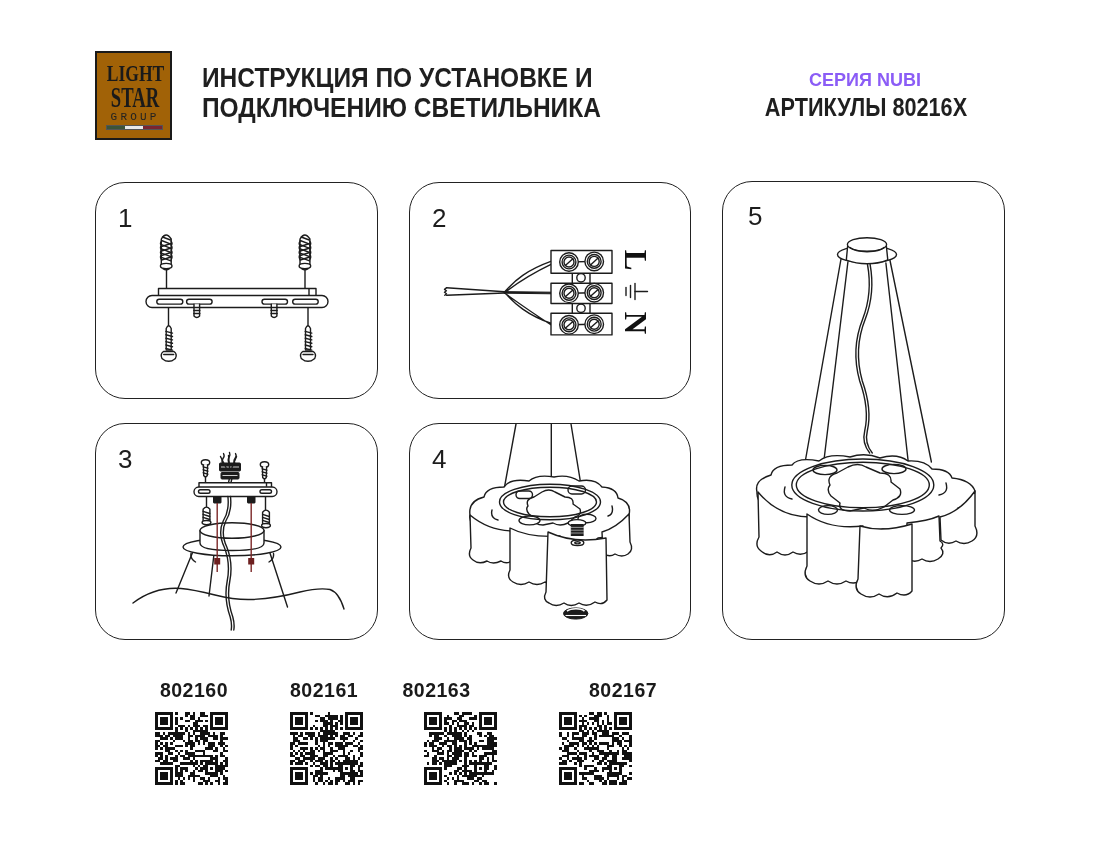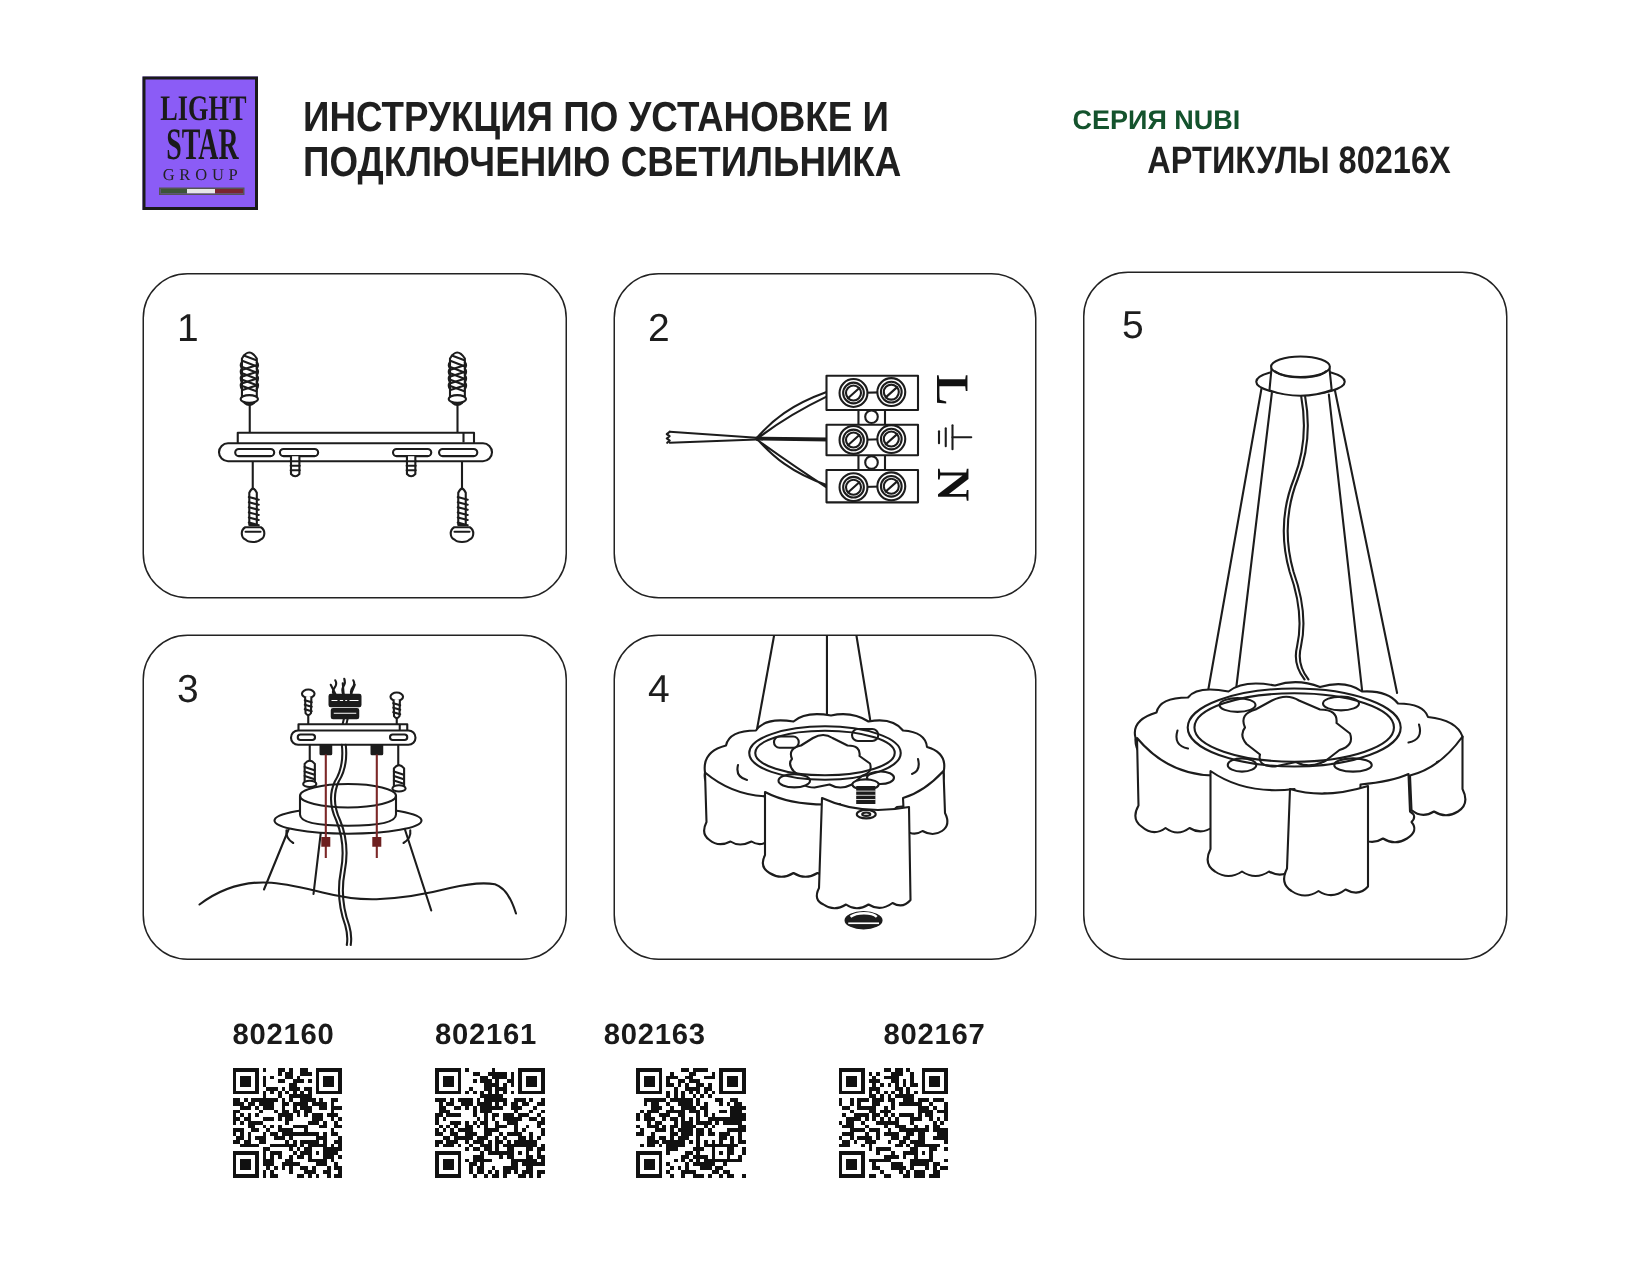--- a/index.html
+++ b/index.html
@@ -9,30 +9,30 @@
 .pnum{position:absolute;font-size:26px;color:#1d1d1d;font-family:"Liberation Sans",sans-serif;}
 .qrlabel{position:absolute;font-weight:bold;font-size:19.5px;color:#1a1a1a;letter-spacing:0.5px;}
 svg{position:absolute;overflow:visible;}
 .st{stroke:#1c1c1c;fill:none;stroke-width:1.4;stroke-linecap:round;stroke-linejoin:round;}
 .stw{stroke:#1c1c1c;fill:#fff;stroke-width:1.4;stroke-linejoin:round;}
 .stk{stroke:#1c1c1c;fill:#1c1c1c;stroke-width:1;}
 </style>
 </head>
 <body>
 
-<div class="abs" style="left:95px;top:51px;width:73px;height:85px;border:2px solid #1a1a1a;background:#8b5cf6;">
+<div class="abs" style="left:95px;top:51px;width:73px;height:85px;border:2px solid #1a1a1a;background:#a16207;">
   <div class="abs" style="left:0;top:8px;width:73px;text-align:center;font-family:'Liberation Serif',serif;font-weight:bold;font-size:24px;line-height:24px;color:#1a1a1a;transform:scaleX(0.73);transform-origin:50% 0;">LIGHT</div>
   <div class="abs" style="left:0;top:29px;width:73px;text-align:center;font-family:'Liberation Serif',serif;font-weight:bold;font-size:30px;line-height:30px;color:#1a1a1a;transform:scaleX(0.62);transform-origin:50% 0;">STAR</div>
-  <div class="abs" style="left:0;top:58px;width:73px;text-align:center;font-family:Liberation Serif, serif;font-size:11px;letter-spacing:3.2px;color:#222;text-indent:3.2px;">GROUP</div>
+  <div class="abs" style="left:0;top:58px;width:73px;text-align:center;font-family:Liberation Mono, monospace;font-size:11px;letter-spacing:3.2px;color:#222;text-indent:3.2px;">GROUP</div>
   <div class="abs" style="left:9px;top:71.5px;width:55px;height:3.5px;background:linear-gradient(to right,#3c5438 0 32%,#e8e8e8 32% 66%,#7a2430 66%);border:0.5px solid #555;"></div>
 </div>
 
 <div class="abs" style="left:202px;top:62.5px;white-space:nowrap;font-weight:bold;font-size:28px;line-height:30.5px;color:#1f1f1f;transform:scaleX(0.875);transform-origin:0 0;">ИНСТРУКЦИЯ ПО УСТАНОВКЕ И<br>ПОДКЛЮЧЕНИЮ СВЕТИЛЬНИКА</div>
 
-<div class="abs" style="left:715px;top:70px;width:300px;font-weight:bold;font-size:18px;color:#14532d;">СЕРИЯ NUBI</div>
+<div class="abs" style="left:715px;top:70px;width:300px;text-align:center;font-weight:bold;font-size:18px;color:#8b5cf6;">СЕРИЯ NUBI</div>
 <div class="abs" style="left:716px;top:93px;width:300px;text-align:center;font-weight:bold;font-size:25.5px;color:#1f1f1f;transform:scaleX(0.85);">АРТИКУЛЫ 80216Х</div>
 
 <div class="panel" style="left:95px;top:182px;width:281px;height:215px;"></div>
 <div class="panel" style="left:409px;top:182px;width:280px;height:215px;"></div>
 <div class="panel" style="left:95px;top:423px;width:281px;height:215px;"></div>
 <div class="panel" style="left:409px;top:423px;width:280px;height:215px;"></div>
 <div class="panel" style="left:722px;top:181px;width:281px;height:457px;"></div>
 
 <div class="pnum" style="left:118px;top:202.5px;">1</div>
 <div class="pnum" style="left:432px;top:202.5px;">2</div>
@@ -267,21 +267,21 @@
   <path class="stw" stroke-width="1.5" d="M36 311 L37 356 Q32 365 39 370 Q47 377 55 371 Q63 377 71 371 Q79 376 87 370 L88 336 Q57 336 36 311 Z"></path>
   <path class="stw" stroke-width="1.5" d="M217 335 L218 360 Q223 363 219 367 Q224 373 216 378 Q208 383 200 378 Q192 383 184 377 L185 342 Q206 340 217 335 Z"></path>
   <path class="stw" stroke-width="1.5" d="M253 310 L253 345 Q258 355 250 360 Q242 365 234 360 Q226 365 219 359 L218 336 Q238 331 253 310 Z"></path>
   <path class="stw" stroke-width="1.5" d="M85 333 L85 385 Q80 395 88 400 Q97 406 106 400 Q115 406 124 400 Q133 405 140 398 L141 345 Q108 349 85 333 Z"></path>
   <path class="stw" stroke-width="1.5" d="M138 345 L136 398 Q131 408 139 413 Q148 419 157 413 Q166 419 175 412 Q184 417 190 410 L190 343 Q161 352 138 345 Z"></path>
 
   <ellipse class="st" cx="140.8" cy="304" rx="71" ry="26" stroke-width="1.8"></ellipse>
   <ellipse class="st" cx="140.8" cy="304" rx="66.5" ry="22.8" stroke-width="1.4"></ellipse>
 </svg>
 
-<div class="qrlabel" style="left:155px;top:679px;width:73px;text-align:left;">802160</div>
+<div class="qrlabel" style="left:155px;top:679px;width:73px;text-align:right;">802160</div>
 <div class="qrlabel" style="left:290px;top:679px;width:73px;text-align:left;">802161</div>
 <div class="qrlabel" style="left:400px;top:679px;width:73px;text-align:center;">802163</div>
 <div class="qrlabel" style="left:589px;top:679px;width:73px;">802167</div>
 
 <svg style="left:155px;top:712px;" width="73" height="73" viewBox="0 0 29 29" shape-rendering="crispEdges" fill="#111">
     <g id="qr0">
       <path d="M0 0h7v1H0zM8 0h1v1H8zM12 0h2v1H12zM15 0h1v1H15zM18 0h2v1H18zM22 0h7v1H22zM0 1h1v1H0zM6 1h1v1H6zM12 1h1v1H12zM14 1h2v1H14zM18 1h3v1H18zM22 1h1v1H22zM28 1h1v1H28zM0 2h1v1H0zM2 2h3v1H2zM6 2h1v1H6zM8 2h1v1H8zM10 2h1v1H10zM14 2h2v1H14zM17 2h1v1H17zM22 2h1v1H22zM24 2h3v1H24zM28 2h1v1H28zM0 3h1v1H0zM2 3h3v1H2zM6 3h1v1H6zM8 3h1v1H8zM12 3h2v1H12zM16 3h3v1H16zM20 3h1v1H20zM22 3h1v1H22zM24 3h3v1H24zM28 3h1v1H28zM0 4h1v1H0zM2 4h3v1H2zM6 4h1v1H6zM8 4h1v1H8zM15 4h2v1H15zM22 4h1v1H22zM24 4h3v1H24zM28 4h1v1H28zM0 5h1v1H0zM6 5h1v1H6zM9 5h3v1H9zM13 5h1v1H13zM15 5h3v1H15zM19 5h2v1H19zM22 5h1v1H22zM28 5h1v1H28zM0 6h7v1H0zM8 6h1v1H8zM10 6h1v1H10zM12 6h1v1H12zM14 6h1v1H14zM16 6h1v1H16zM18 6h1v1H18zM20 6h1v1H20zM22 6h7v1H22zM8 7h1v1H8zM12 7h1v1H12zM15 7h6v1H15zM0 8h2v1H0zM3 8h1v1H3zM5 8h7v1H5zM13 8h1v1H13zM15 8h1v1H15zM18 8h4v1H18zM23 8h1v1H23zM26 8h2v1H26zM0 9h3v1H0zM4 9h2v1H4zM7 9h4v1H7zM13 9h2v1H13zM16 9h4v1H16zM21 9h4v1H21zM26 9h1v1H26zM2 10h3v1H2zM6 10h1v1H6zM8 10h3v1H8zM13 10h1v1H13zM16 10h1v1H16zM18 10h3v1H18zM23 10h2v1H23zM26 10h3v1H26zM0 11h2v1H0zM7 11h1v1H7zM11 11h1v1H11zM13 11h2v1H13zM16 11h2v1H16zM19 11h2v1H19zM26 11h1v1H26zM0 12h1v1H0zM2 12h1v1H2zM4 12h1v1H4zM6 12h1v1H6zM12 12h4v1H12zM17 12h1v1H17zM19 12h1v1H19zM21 12h3v1H21zM25 12h3v1H25zM0 13h2v1H0zM3 13h2v1H3zM8 13h3v1H8zM12 13h1v1H12zM14 13h2v1H14zM21 13h3v1H21zM26 13h1v1H26zM28 13h1v1H28zM0 14h1v1H0zM2 14h1v1H2zM4 14h4v1H4zM14 14h1v1H14zM20 14h3v1H20zM24 14h1v1H24zM27 14h1v1H27zM4 15h2v1H4zM8 15h1v1H8zM10 15h1v1H10zM12 15h1v1H12zM16 15h4v1H16zM23 15h2v1H23zM27 15h2v1H27zM0 16h3v1H0zM5 16h2v1H5zM9 16h1v1H9zM12 16h4v1H12zM19 16h1v1H19zM26 16h1v1H26zM0 17h1v1H0zM2 17h1v1H2zM4 17h1v1H4zM8 17h1v1H8zM10 17h2v1H10zM13 17h10v1H13zM24 17h1v1H24zM26 17h2v1H26zM1 18h2v1H1zM4 18h1v1H4zM6 18h3v1H6zM11 18h3v1H11zM15 18h1v1H15zM22 18h3v1H22zM28 18h1v1H28zM0 19h2v1H0zM3 19h2v1H3zM7 19h2v1H7zM14 19h1v1H14zM16 19h1v1H16zM18 19h5v1H18zM24 19h1v1H24zM27 19h2v1H27zM2 20h5v1H2zM10 20h7v1H10zM18 20h1v1H18zM20 20h5v1H20zM26 20h1v1H26zM28 20h1v1H28zM8 21h2v1H8zM15 21h1v1H15zM17 21h1v1H17zM19 21h2v1H19zM24 21h5v1H24zM0 22h7v1H0zM8 22h1v1H8zM10 22h3v1H10zM16 22h1v1H16zM18 22h3v1H18zM22 22h1v1H22zM24 22h4v1H24zM0 23h1v1H0zM6 23h1v1H6zM8 23h1v1H8zM10 23h1v1H10zM12 23h1v1H12zM15 23h1v1H15zM17 23h2v1H17zM20 23h1v1H20zM24 23h3v1H24zM28 23h1v1H28zM0 24h1v1H0zM2 24h3v1H2zM6 24h1v1H6zM8 24h3v1H8zM14 24h2v1H14zM20 24h5v1H20zM26 24h1v1H26zM0 25h1v1H0zM2 25h3v1H2zM6 25h1v1H6zM8 25h3v1H8zM13 25h5v1H13zM22 25h3v1H22zM27 25h1v1H27zM0 26h1v1H0zM2 26h3v1H2zM6 26h1v1H6zM9 26h1v1H9zM11 26h1v1H11zM13 26h1v1H13zM15 26h1v1H15zM18 26h2v1H18zM21 26h1v1H21zM25 26h1v1H25zM27 26h2v1H27zM0 27h1v1H0zM6 27h1v1H6zM8 27h1v1H8zM10 27h1v1H10zM15 27h1v1H15zM19 27h3v1H19zM24 27h2v1H24zM28 27h1v1H28zM0 28h7v1H0zM8 28h1v1H8zM10 28h2v1H10zM17 28h2v1H17zM20 28h1v1H20zM22 28h1v1H22zM25 28h1v1H25zM27 28h2v1H27z"></path>
     </g>
   </svg>
 <svg style="left:290px;top:712px;" width="73" height="73" viewBox="0 0 29 29" shape-rendering="crispEdges" fill="#111">

